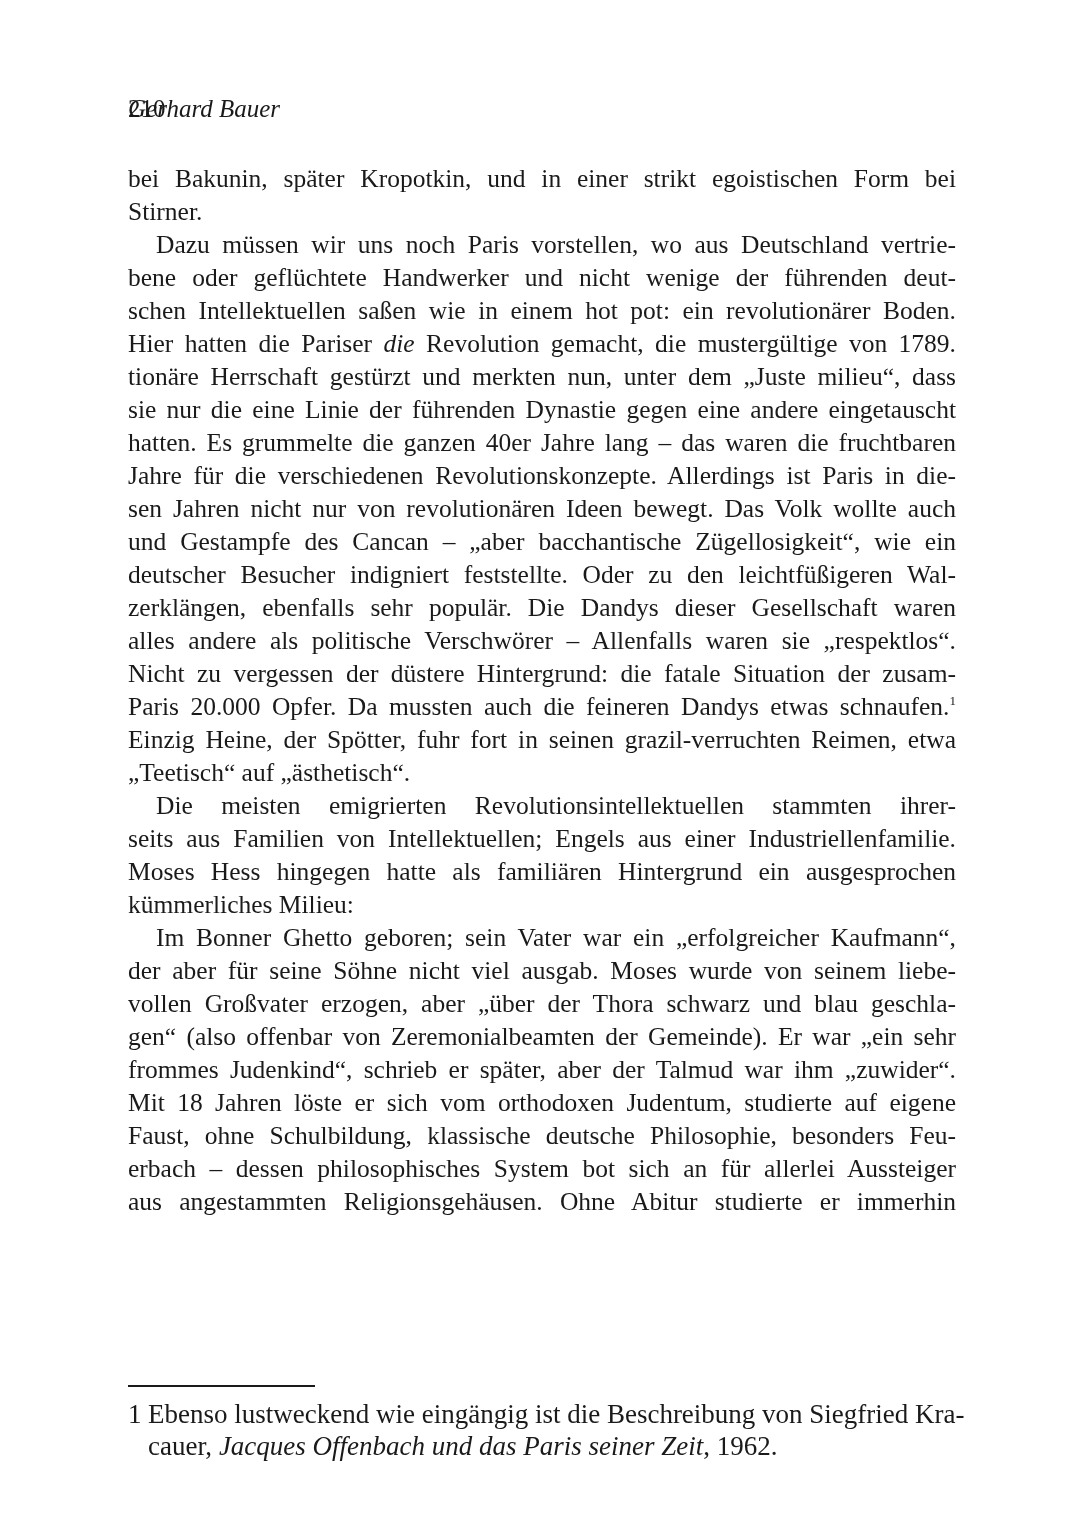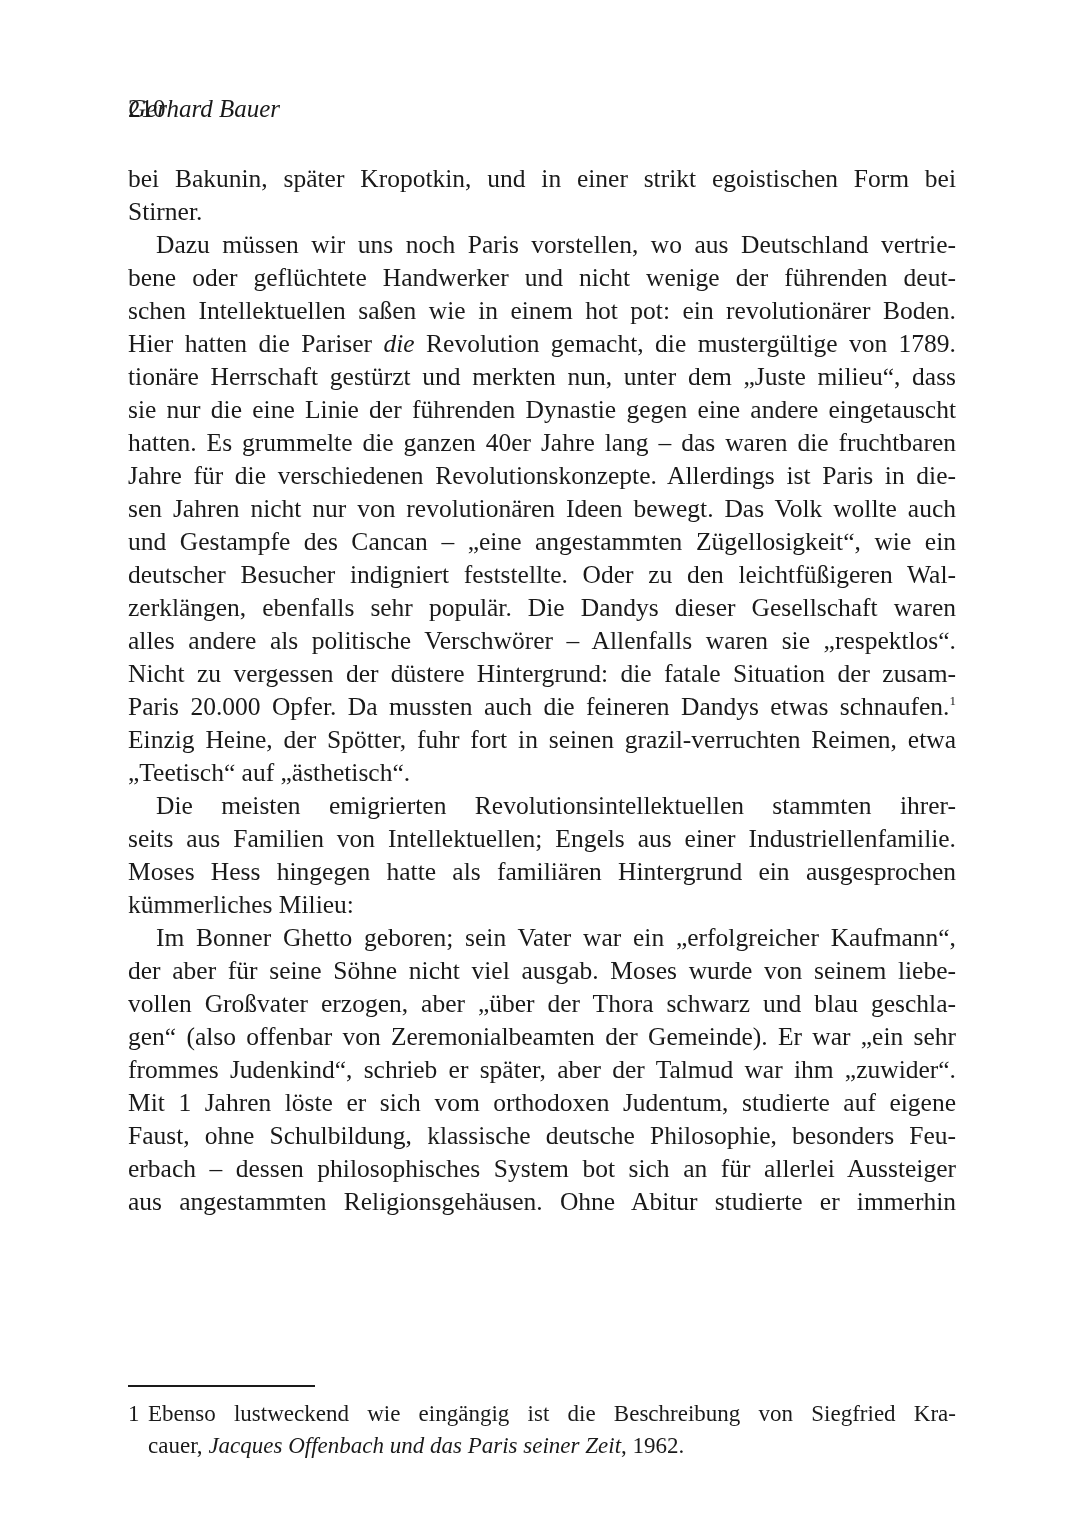--- a/index.html
+++ b/index.html
@@ -73,21 +73,21 @@
     }
     .footnote {
       position: absolute;
       top: 1398px;
       left: 0;
       width: 828px;
     }
     .fn-line {
       height: 32px;
       line-height: 32px;
-      font-size: 23px;
+      font-size: 27px;
       white-space: nowrap;
       text-align: justify;
       text-align-last: justify;
       display: block;
     }
     .fn-line.last {
       text-align-last: left;
       padding-left: 20px;
     }
     .fn-num {
@@ -115,38 +115,38 @@
     <span class="line last"><span>Stirner.</span></span>
     <span class="line indent"><span>Dazu müssen wir uns noch Paris vorstellen, wo aus Deutschland vertrie-</span></span>
     <span class="line"><span>bene oder geflüchtete Handwerker und nicht wenige der führenden deut-</span></span>
     <span class="line"><span>schen Intellektuellen saßen wie in einem hot pot: ein revolutionärer Boden.</span></span>
     <span class="line"><span>Hier hatten die Pariser </span><em>die</em><span> Revolution gemacht, die mustergültige von 1789.</span></span>
     <span class="line"><span>tionäre Herrschaft gestürzt und merkten nun, unter dem „Juste milieu“, dass</span></span>
     <span class="line"><span>sie nur die eine Linie der führenden Dynastie gegen eine andere eingetauscht</span></span>
     <span class="line"><span>hatten. Es grummelte die ganzen 40er Jahre lang – das waren die fruchtbaren</span></span>
     <span class="line"><span>Jahre für die verschiedenen Revolutionskonzepte. Allerdings ist Paris in die-</span></span>
     <span class="line"><span>sen Jahren nicht nur von revolutionären Ideen bewegt. Das Volk wollte auch</span></span>
-    <span class="line"><span>und Gestampfe des Cancan – „eine angestammten Zügellosigkeit“, wie ein</span></span>
+    <span class="line"><span>und Gestampfe des Cancan – „aber bacchantische Zügellosigkeit“, wie ein</span></span>
     <span class="line"><span>deutscher Besucher indigniert feststellte. Oder zu den leichtfüßigeren Wal-</span></span>
     <span class="line"><span>zerklängen, ebenfalls sehr populär. Die Dandys dieser Gesellschaft waren</span></span>
     <span class="line"><span>alles andere als politische Verschwörer – Allenfalls waren sie „respektlos“.</span></span>
     <span class="line"><span>Nicht zu vergessen der düstere Hintergrund: die fatale Situation der zusam-</span></span>
     <span class="line"><span>Paris 20.000 Opfer. Da mussten auch die feineren Dandys etwas schnaufen.</span><sup>1</sup></span>
     <span class="line"><span>Einzig Heine, der Spötter, fuhr fort in seinen grazil-verruchten Reimen, etwa</span></span>
     <span class="line last"><span>„Teetisch“ auf „ästhetisch“.</span></span>
     <span class="line indent"><span>Die meisten emigrierten Revolutionsintellektuellen stammten ihrer-</span></span>
     <span class="line"><span>seits aus Familien von Intellektuellen; Engels aus einer Industriellenfamilie.</span></span>
     <span class="line"><span>Moses Hess hingegen hatte als familiären Hintergrund ein ausgesprochen</span></span>
     <span class="line last"><span>kümmerliches Milieu:</span></span>
     <span class="line indent"><span>Im Bonner Ghetto geboren; sein Vater war ein „erfolgreicher Kaufmann“,</span></span>
     <span class="line"><span>der aber für seine Söhne nicht viel ausgab. Moses wurde von seinem liebe-</span></span>
     <span class="line"><span>vollen Großvater erzogen, aber „über der Thora schwarz und blau geschla-</span></span>
     <span class="line"><span>gen“ (also offenbar von Zeremonialbeamten der Gemeinde). Er war „ein sehr</span></span>
     <span class="line"><span>frommes Judenkind“, schrieb er später, aber der Talmud war ihm „zuwider“.</span></span>
-    <span class="line"><span>Mit 1 Jahren löste er sich vom orthodoxen Judentum, studierte auf eigene</span></span>
+    <span class="line"><span>Mit 18 Jahren löste er sich vom orthodoxen Judentum, studierte auf eigene</span></span>
     <span class="line"><span>Faust, ohne Schulbildung, klassische deutsche Philosophie, besonders Feu-</span></span>
     <span class="line"><span>erbach – dessen philosophisches System bot sich an für allerlei Aussteiger</span></span>
     <span class="line"><span>aus angestammten Religionsgehäusen. Ohne Abitur studierte er immerhin</span></span>
   </div>
 
   <div class="footnote-rule"></div>
 
   <div class="footnote">
     <span class="fn-line"><span class="fn-num">1</span><span>Ebenso lustweckend wie eingängig ist die Beschreibung von Siegfried Kra-</span></span>
     <span class="fn-line last"><span>cauer, </span><em>Jacques Offenbach und das Paris seiner Zeit</em><span>, 1962.</span></span>

